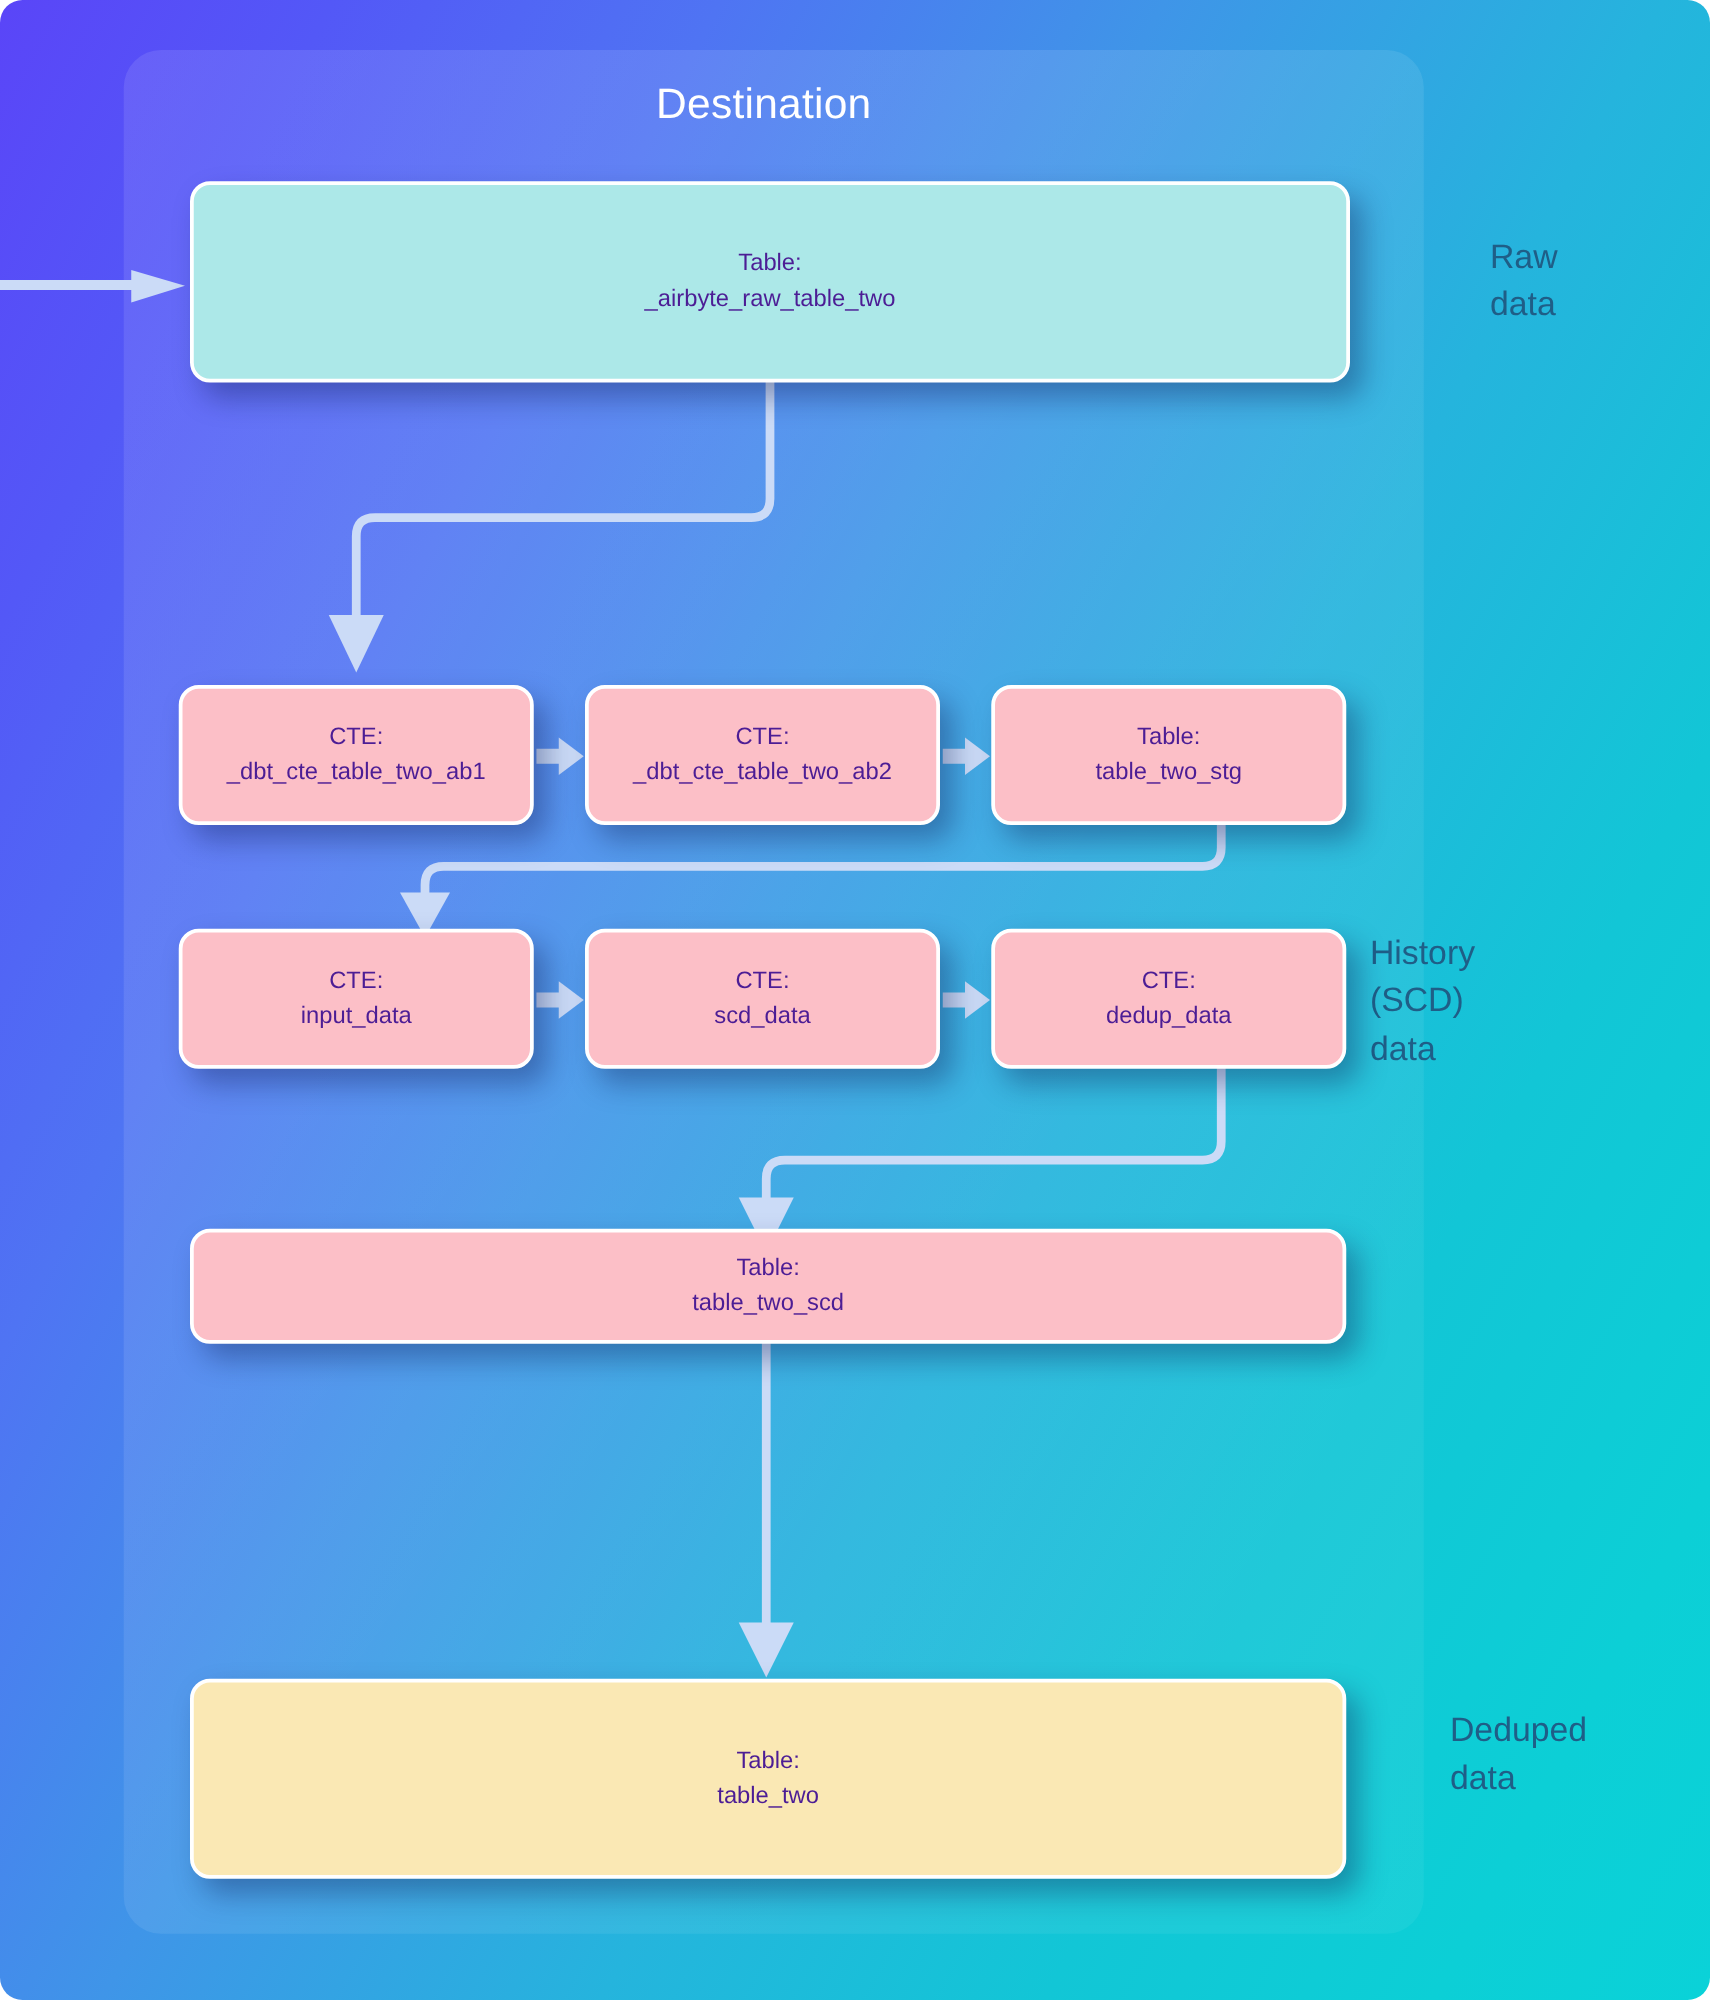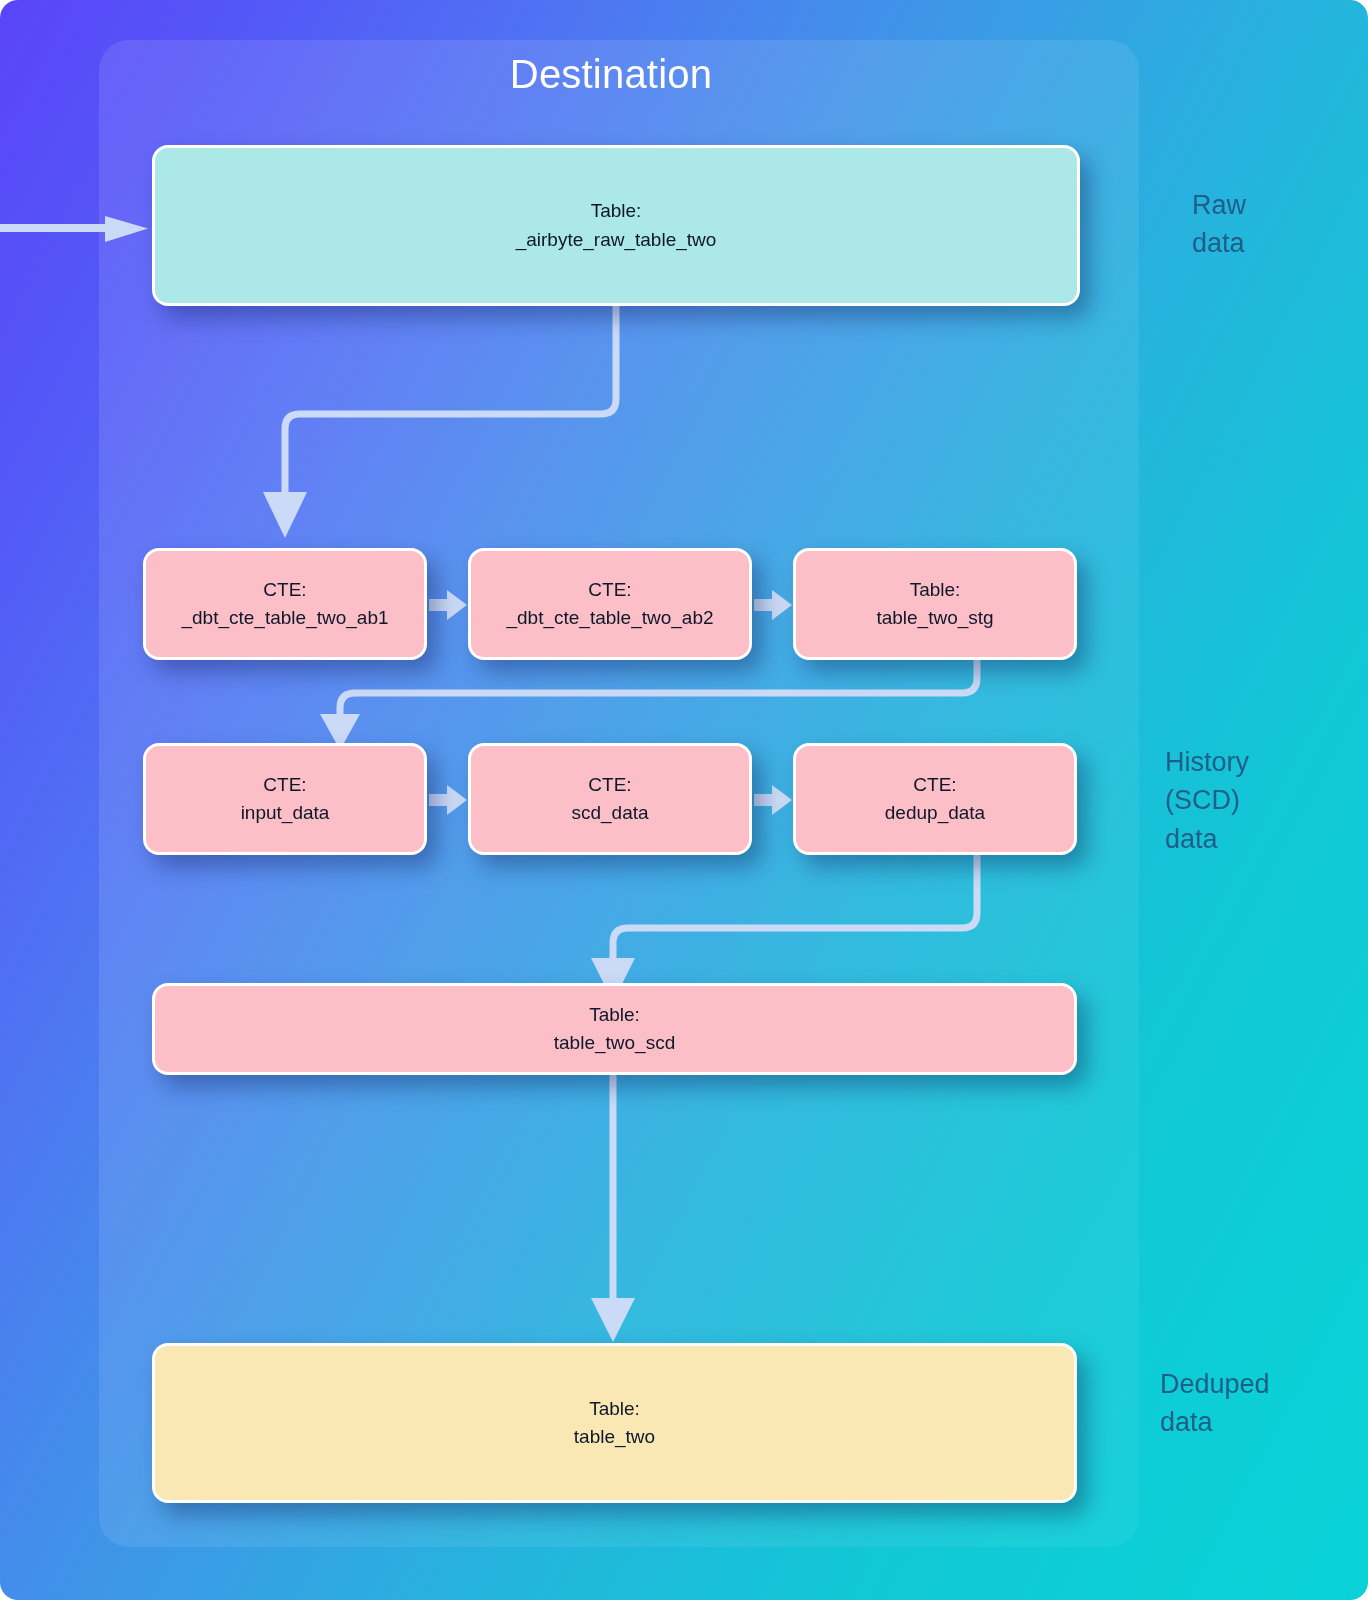--- a/index.html
+++ b/index.html
@@ -40,41 +40,41 @@
         rgba(255,255,255,0.10) 0%,
         rgba(255,255,255,0.10) 35%,
         rgba(255,255,255,0.07) 65%,
         rgba(255,255,255,0.05) 100%);
     pointer-events: none;
   }
 
   .panel-title {
     position: absolute;
     left: 99px;
-    top: 52px;
+    top: 64px;
     width: 1024px;
     text-align: center;
     color: #ffffff;
-    font-size: 40px;
+    font-size: 34px;
     font-weight: 500;
     letter-spacing: 0.2px;
   }
 
   
   .node {
     position: absolute;
     box-sizing: border-box;
     border: 3px solid #ffffff;
     border-radius: 16px;
     display: flex;
     flex-direction: column;
     align-items: center;
     justify-content: center;
     text-align: center;
-    color: #0f172a;
+    color: #4c1d95;
     font-size: 19px;
     line-height: 1.48;
     box-shadow: 10px 12px 22px rgba(10, 25, 80, 0.36);
     z-index: 5;
   }
   .node .ln { display: block; white-space: nowrap; }
 
   .node.mint   { background: #ACE8E8; }
   .node.pink   { background: #FCBFC7; border-radius: 16px; }
   .node.yellow { background: #FAE8B4; }
@@ -224,20 +224,20 @@
   </div>
 
   <div class="node yellow" style="left:152px; top:1343px; width:925px; height:160px;">
     <span class="ln">Table:</span>
     <span class="ln">table_two</span>
   </div>
 
   <div class="side-label" style="left:1192px; top:186px;">Raw
 data</div>
 
-  <div class="side-label" style="left:1165px; top:743px;">History
+  <div class="side-label" style="left:1096px; top:743px;">History
 (SCD)
 data</div>
 
   <div class="side-label" style="left:1160px; top:1365px;">Deduped
 data</div>
 
 </div>
 
 </body></html>

